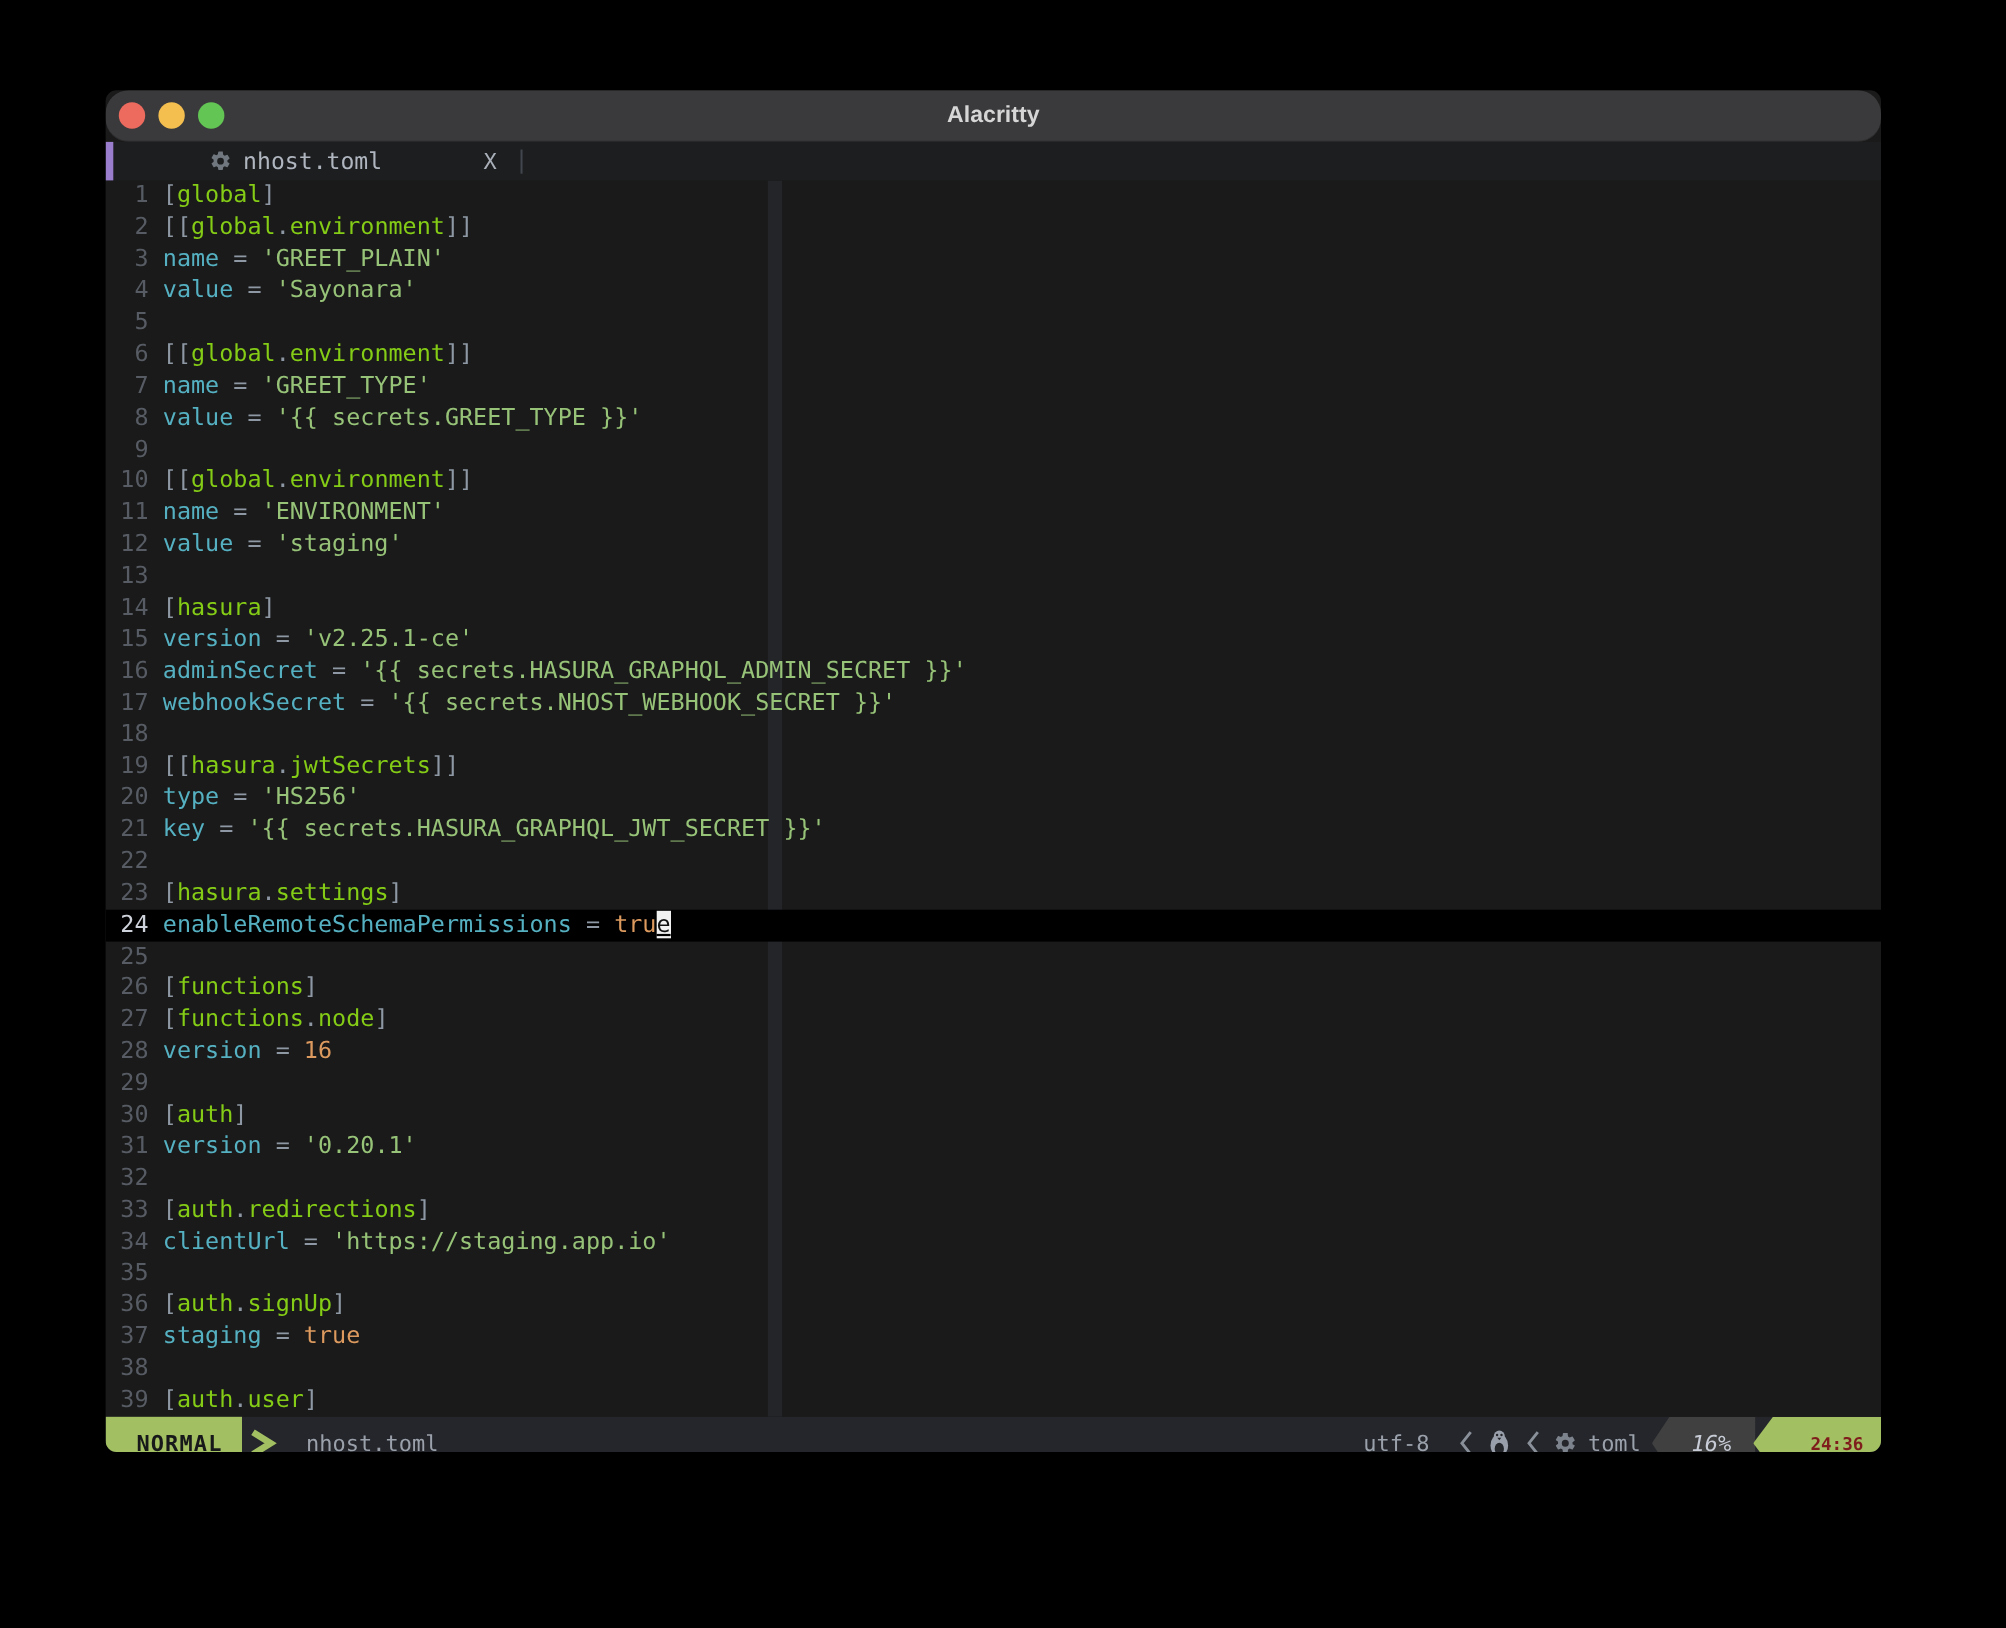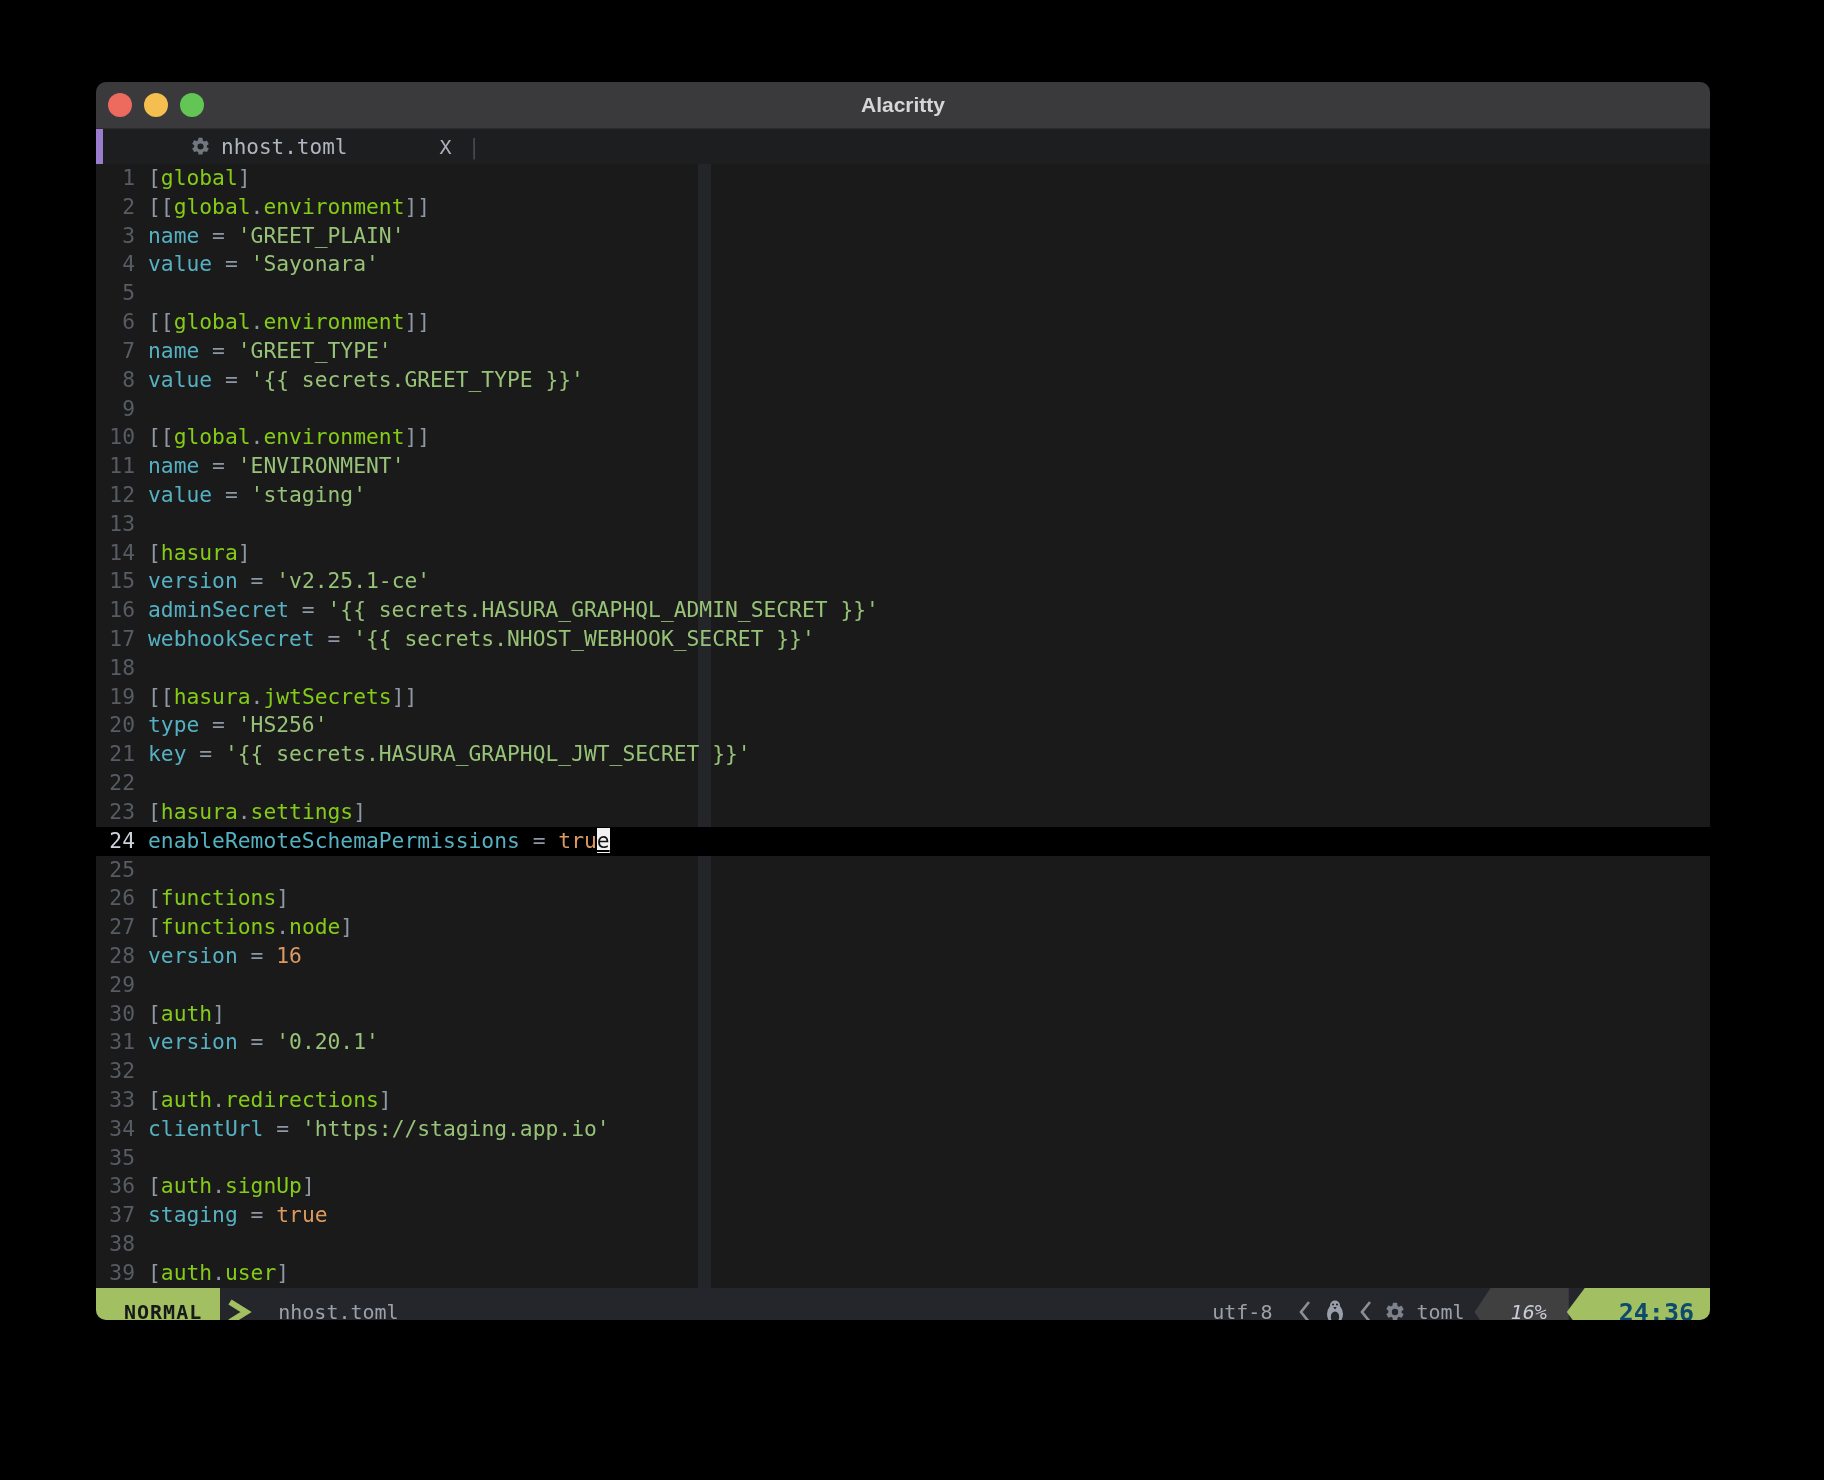--- a/index.html
+++ b/index.html
@@ -4,21 +4,21 @@
 <style>
   * { margin:0; padding:0; box-sizing:border-box; }
   html,body { width:1824px; height:1480px; background:#000; overflow:hidden; }
   body { font-family:"DejaVu Sans Mono", monospace; }
 
   .window { position:absolute; left:96px; top:82px; width:1614px; height:1238px;
             border-radius:10px; overflow:hidden; background:#1a1a1a; }
 
   
   .titlebar { height:47px; background:#3a3a3c; display:flex; align-items:center;
-              position:relative; border-bottom:1px solid #2c2c2e; }
+              position:relative; border-bottom:1px solid #2c2c2e;border-radius:21px; }
   .lights { position:absolute; left:12px; top:0; height:100%; display:flex; align-items:center; gap:12px; }
   .light { width:24px; height:24px; border-radius:50%; }
   .light.red { background:#ec6a5e; }
   .light.yellow { background:#f5bf4f; }
   .light.green { background:#62c554; }
   .title { width:100%; text-align:center; color:#d6d6d7; font-size:21px; font-weight:bold;
            font-family:"Liberation Sans", sans-serif; }
 
   
   .tabline { height:35px; background:#1d1e20; display:flex; align-items:center; position:relative; }
@@ -53,21 +53,21 @@
   .sb-file { display:flex; align-items:center; margin-left:22px; }
   .sb-right { margin-left:auto; display:flex; align-items:stretch; }
   .sb-item { display:flex; align-items:center; }
   .sb-enc { margin-right:14px; }
   .thin-sep { display:flex; align-items:center; margin:0 12px; }
   .penguin-svg { width:24px; height:26px; }
   .sb-gear { width:22px; height:22px; fill:#7d838d; margin-right:10px; }
   .sb-ft { margin-right:10px; }
   .seg16 { background:#404040; color:#c7ccd6; display:flex; align-items:center;
            padding:0 22px 0 36px; clip-path:polygon(16px 0, 0 50%, 16px 100%, 100% 100%, 100% 0);font-style:italic; }
-  .segtime { background:#a2bf61; color:#0c4a6e; font-weight:bold; font-size:25px;
+  .segtime { background:#a2bf61; color:#7f1d1d; font-weight:bold; font-size:16px;
              display:flex; align-items:center; padding:0 16px 0 52px; margin-left:-2px;
              clip-path:polygon(18px 0, 0 50%, 18px 100%, 100% 100%, 100% 0); }
 </style>
 </head>
 <body>
 
 <div class="window">
 
   <div class="titlebar">
     <div class="lights">

